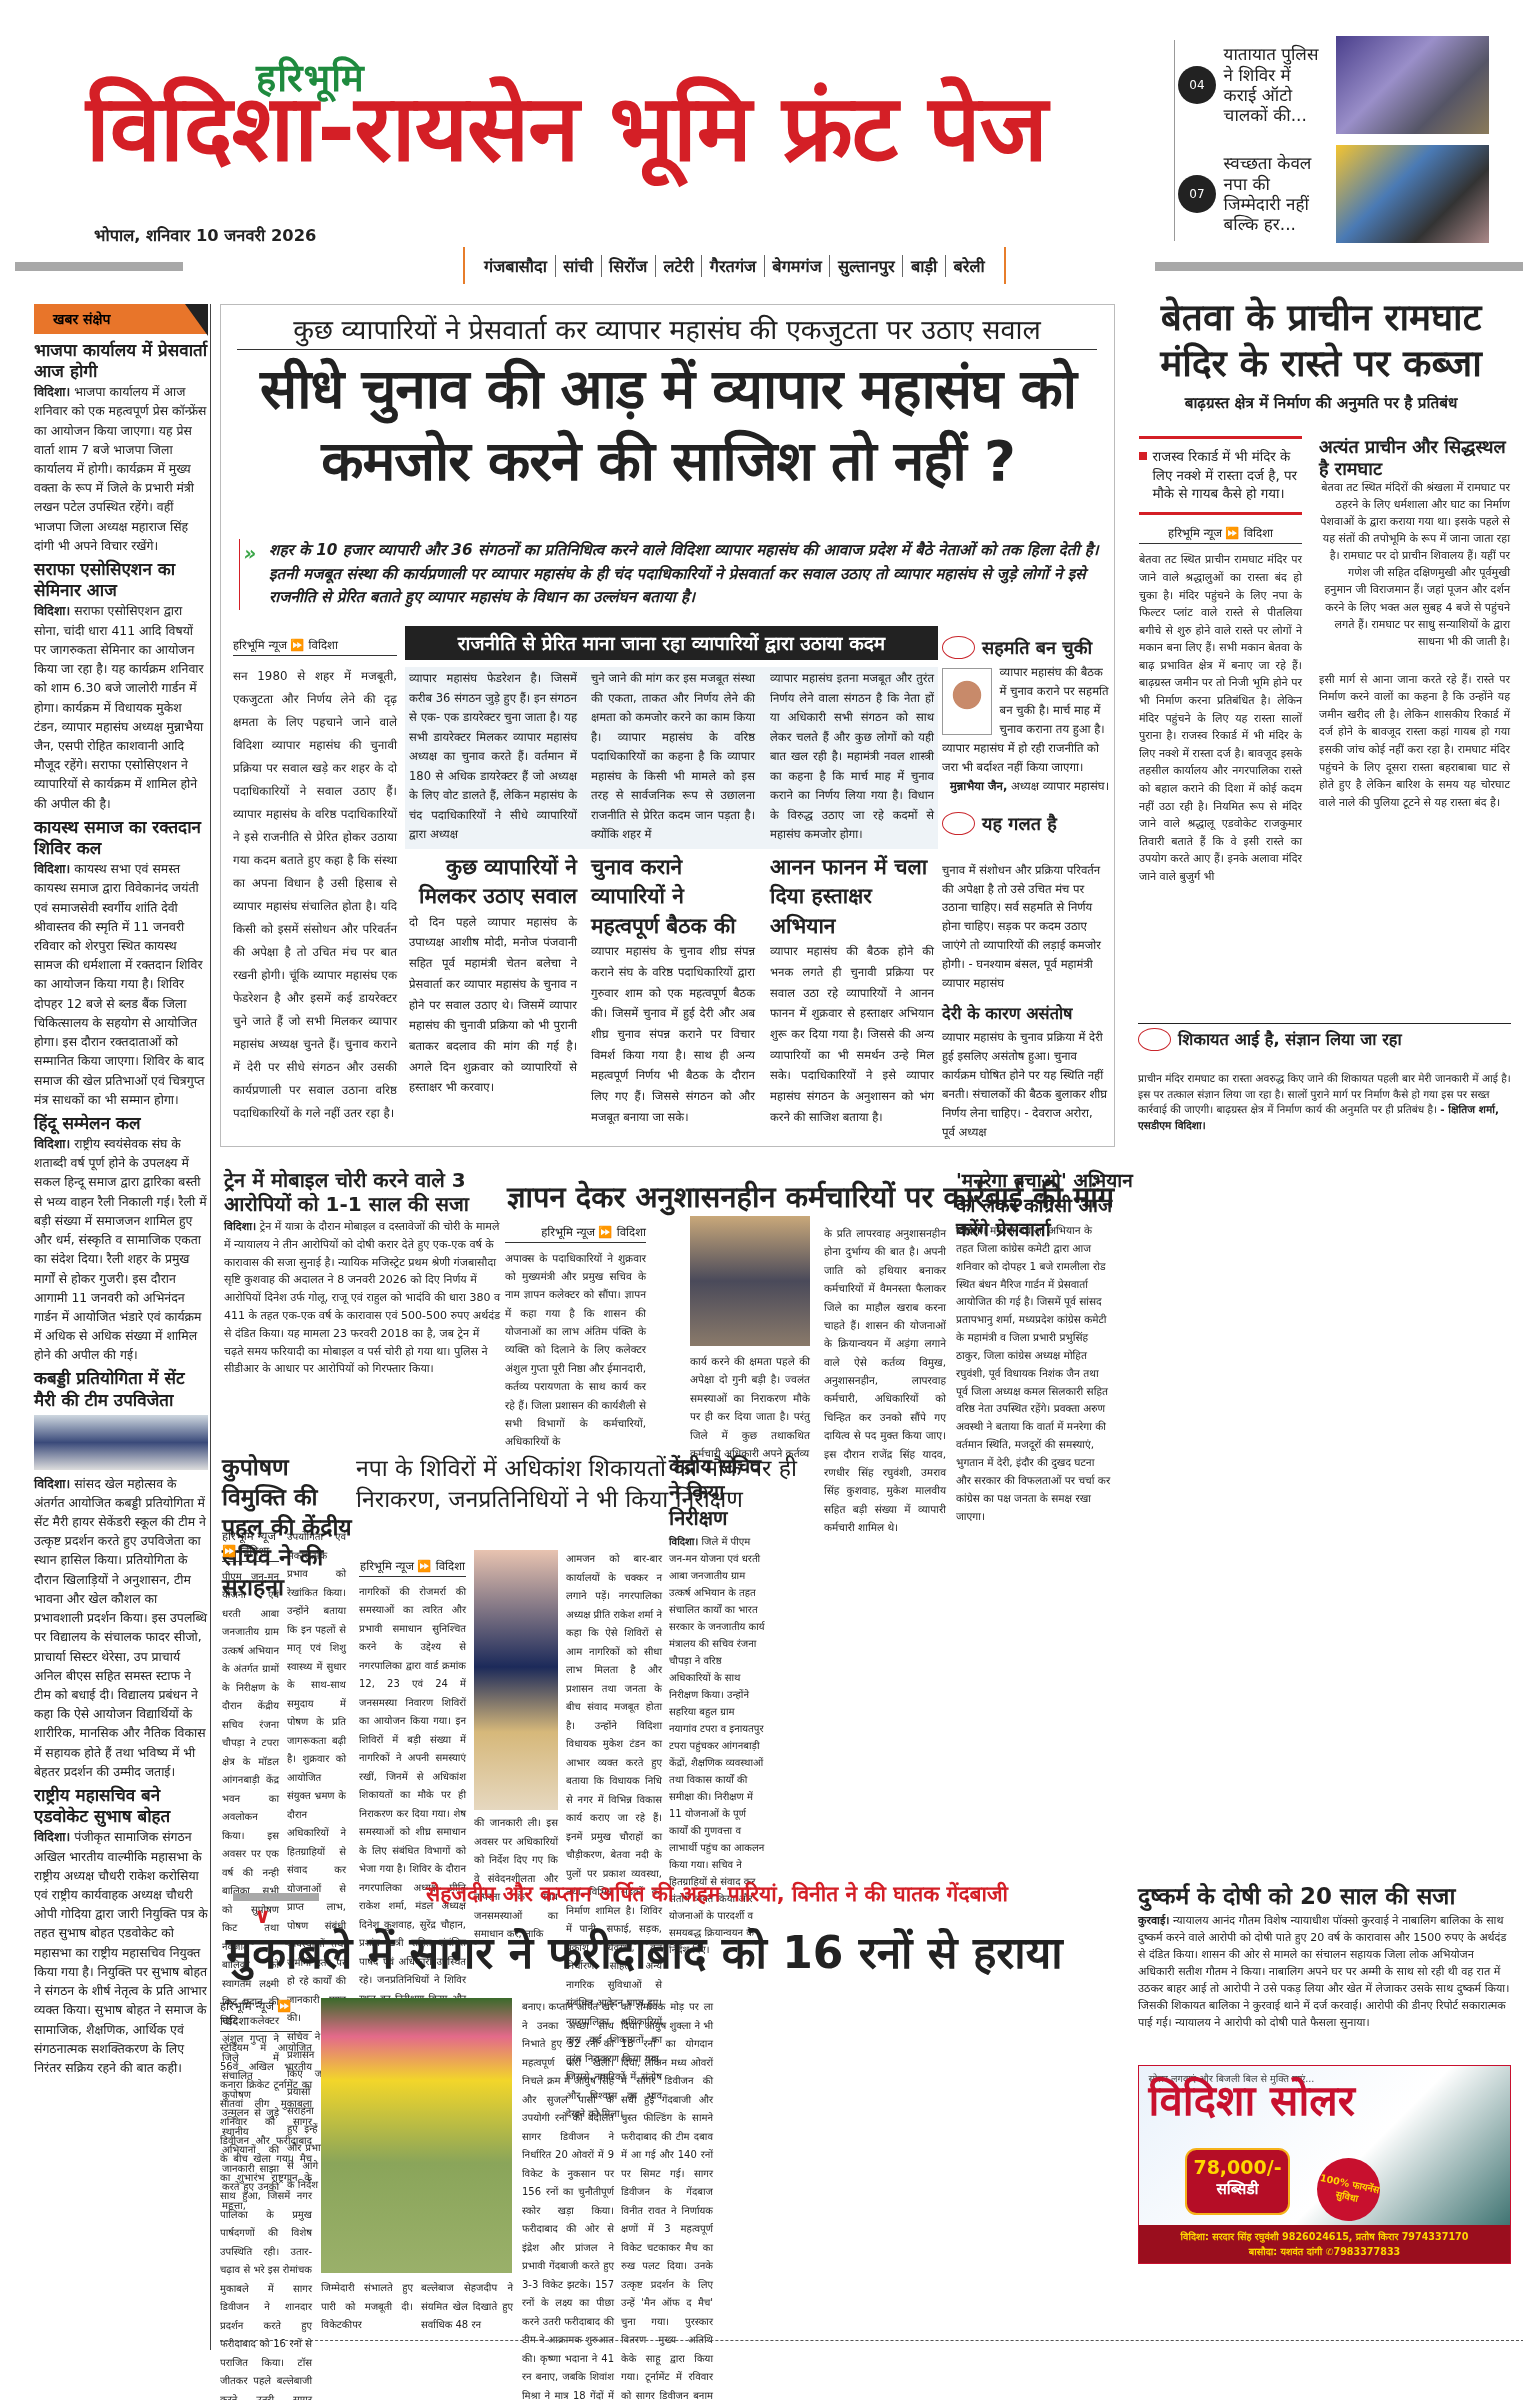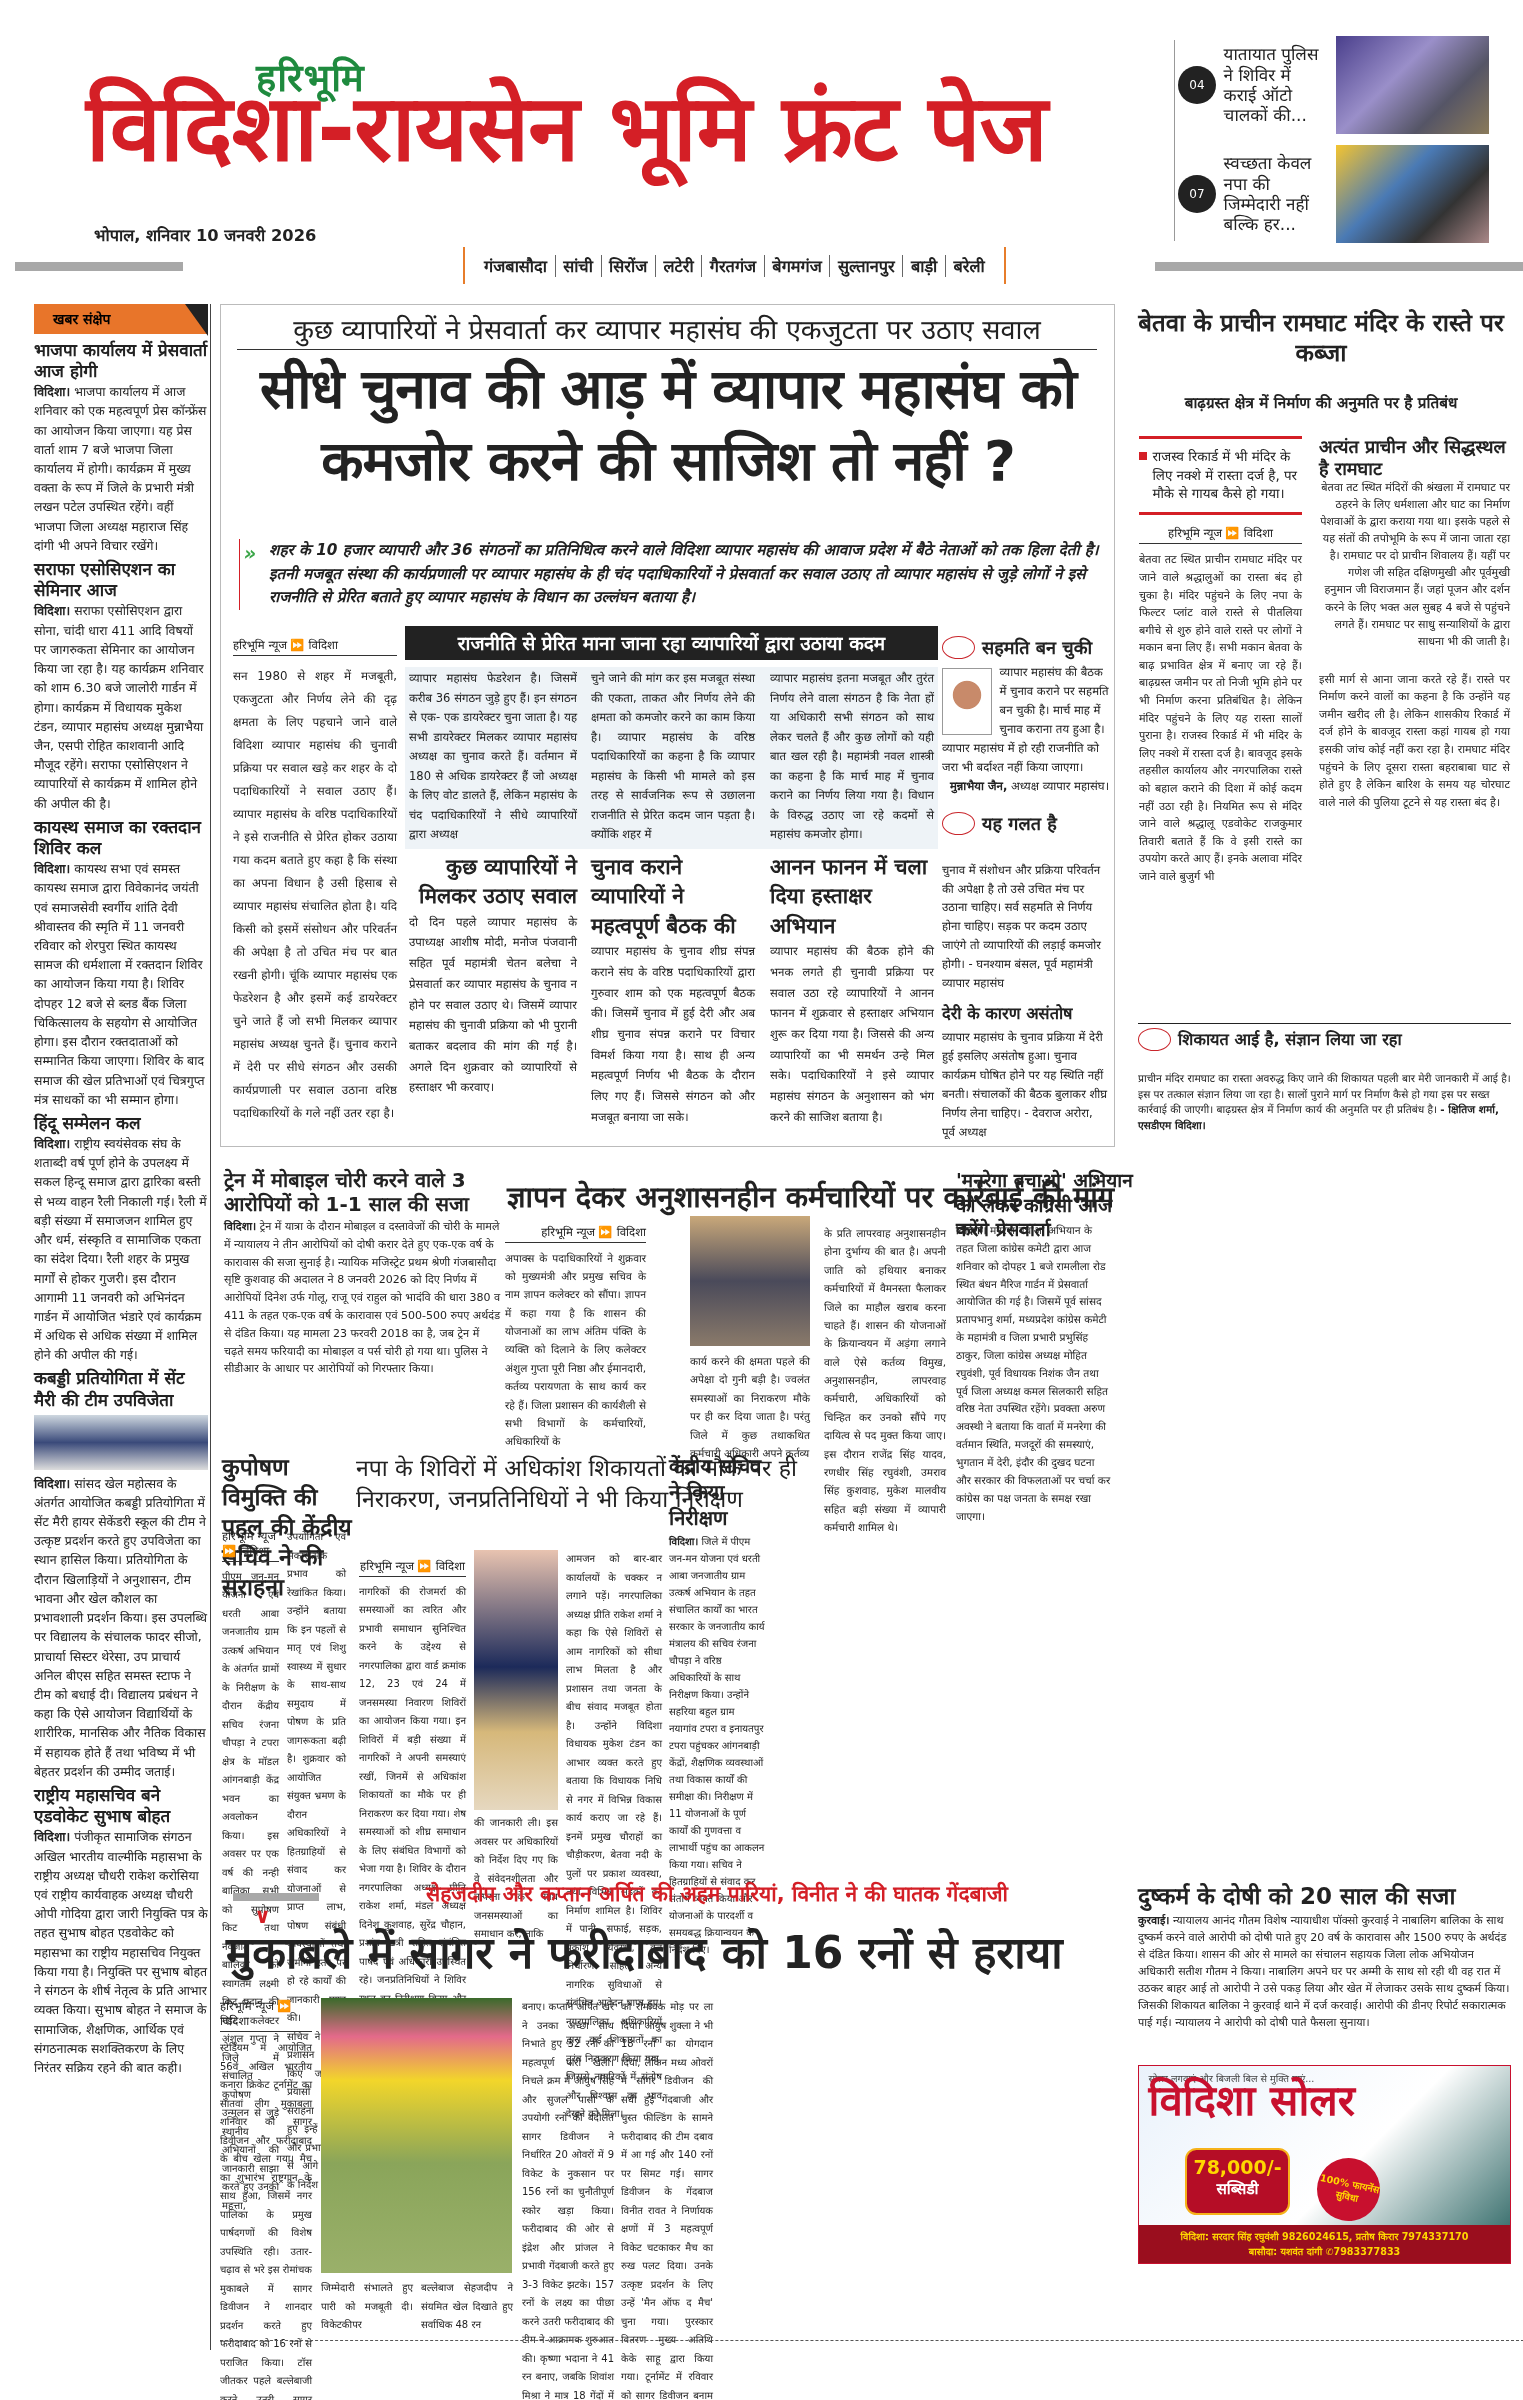--- a/index.html
+++ b/index.html
@@ -33,21 +33,21 @@
 .deck .chev{position:absolute;left:3.8px;top:0;color:#3aa648;font-size:19px}
 .byline{font-size:11.5px;border-bottom:1px solid #333;padding-bottom:2.9px}
 .col{font-size:12.4px;line-height:1.95;text-align:justify}
 .blackbar{left:405px;top:626px;width:533px;height:34px;background:#222;color:#fff;font-weight:bold;font-size:19px;display:flex;align-items:center;justify-content:center}
 .shaded{left:405px;top:667px;width:533px;height:182px;background:#eef3f7}
 .subh{font-weight:bold;font-size:21px;line-height:1.4}
 .qbox{left:942px;top:633px;width:167px;font-size:11.5px;line-height:1.65}
 .qhead{display:flex;align-items:center;gap:7.6px;font-weight:bold;font-size:18px}
 .bubble{width:32.5px;height:23px;border:1.9px solid #c9262c;border-radius:50%}
 .portrait{width:50px;height:67px;float:left;margin:5.7px 7.6px 1.9px 0;background:radial-gradient(circle at 50% 40%,#c88a6a 30%,#fff 32%),linear-gradient(135deg,#f0a,#ff0,#0cf);border:1px solid #999}
-.rhead{left:1130px;top:308px;width:382px;font-weight:bold;font-size:24px;line-height:1.25;text-align:center}
+.rhead{left:1130px;top:295px;width:382px;font-weight:bold;font-size:37px;line-height:1.25;text-align:center}
 .rsub{left:1130px;top:392px;width:382px;font-weight:bold;font-size:15.3px;text-align:center}
 .redline{height:2.9px;background:#d41f26}
 .photo{background:linear-gradient(180deg,#6a8a4a,#c5a35a 40%,#e8e2d0 60%,#9a8)}
 .sep-dash{height:0;border-top:1.9px dashed #555}
 </style>
 </head>
 <body>
 
 <div class="abs brand">हरिभूमि</div>
 <div class="abs mast">विदिशा-रायसेन भूमि फ्रंट पेज</div>

